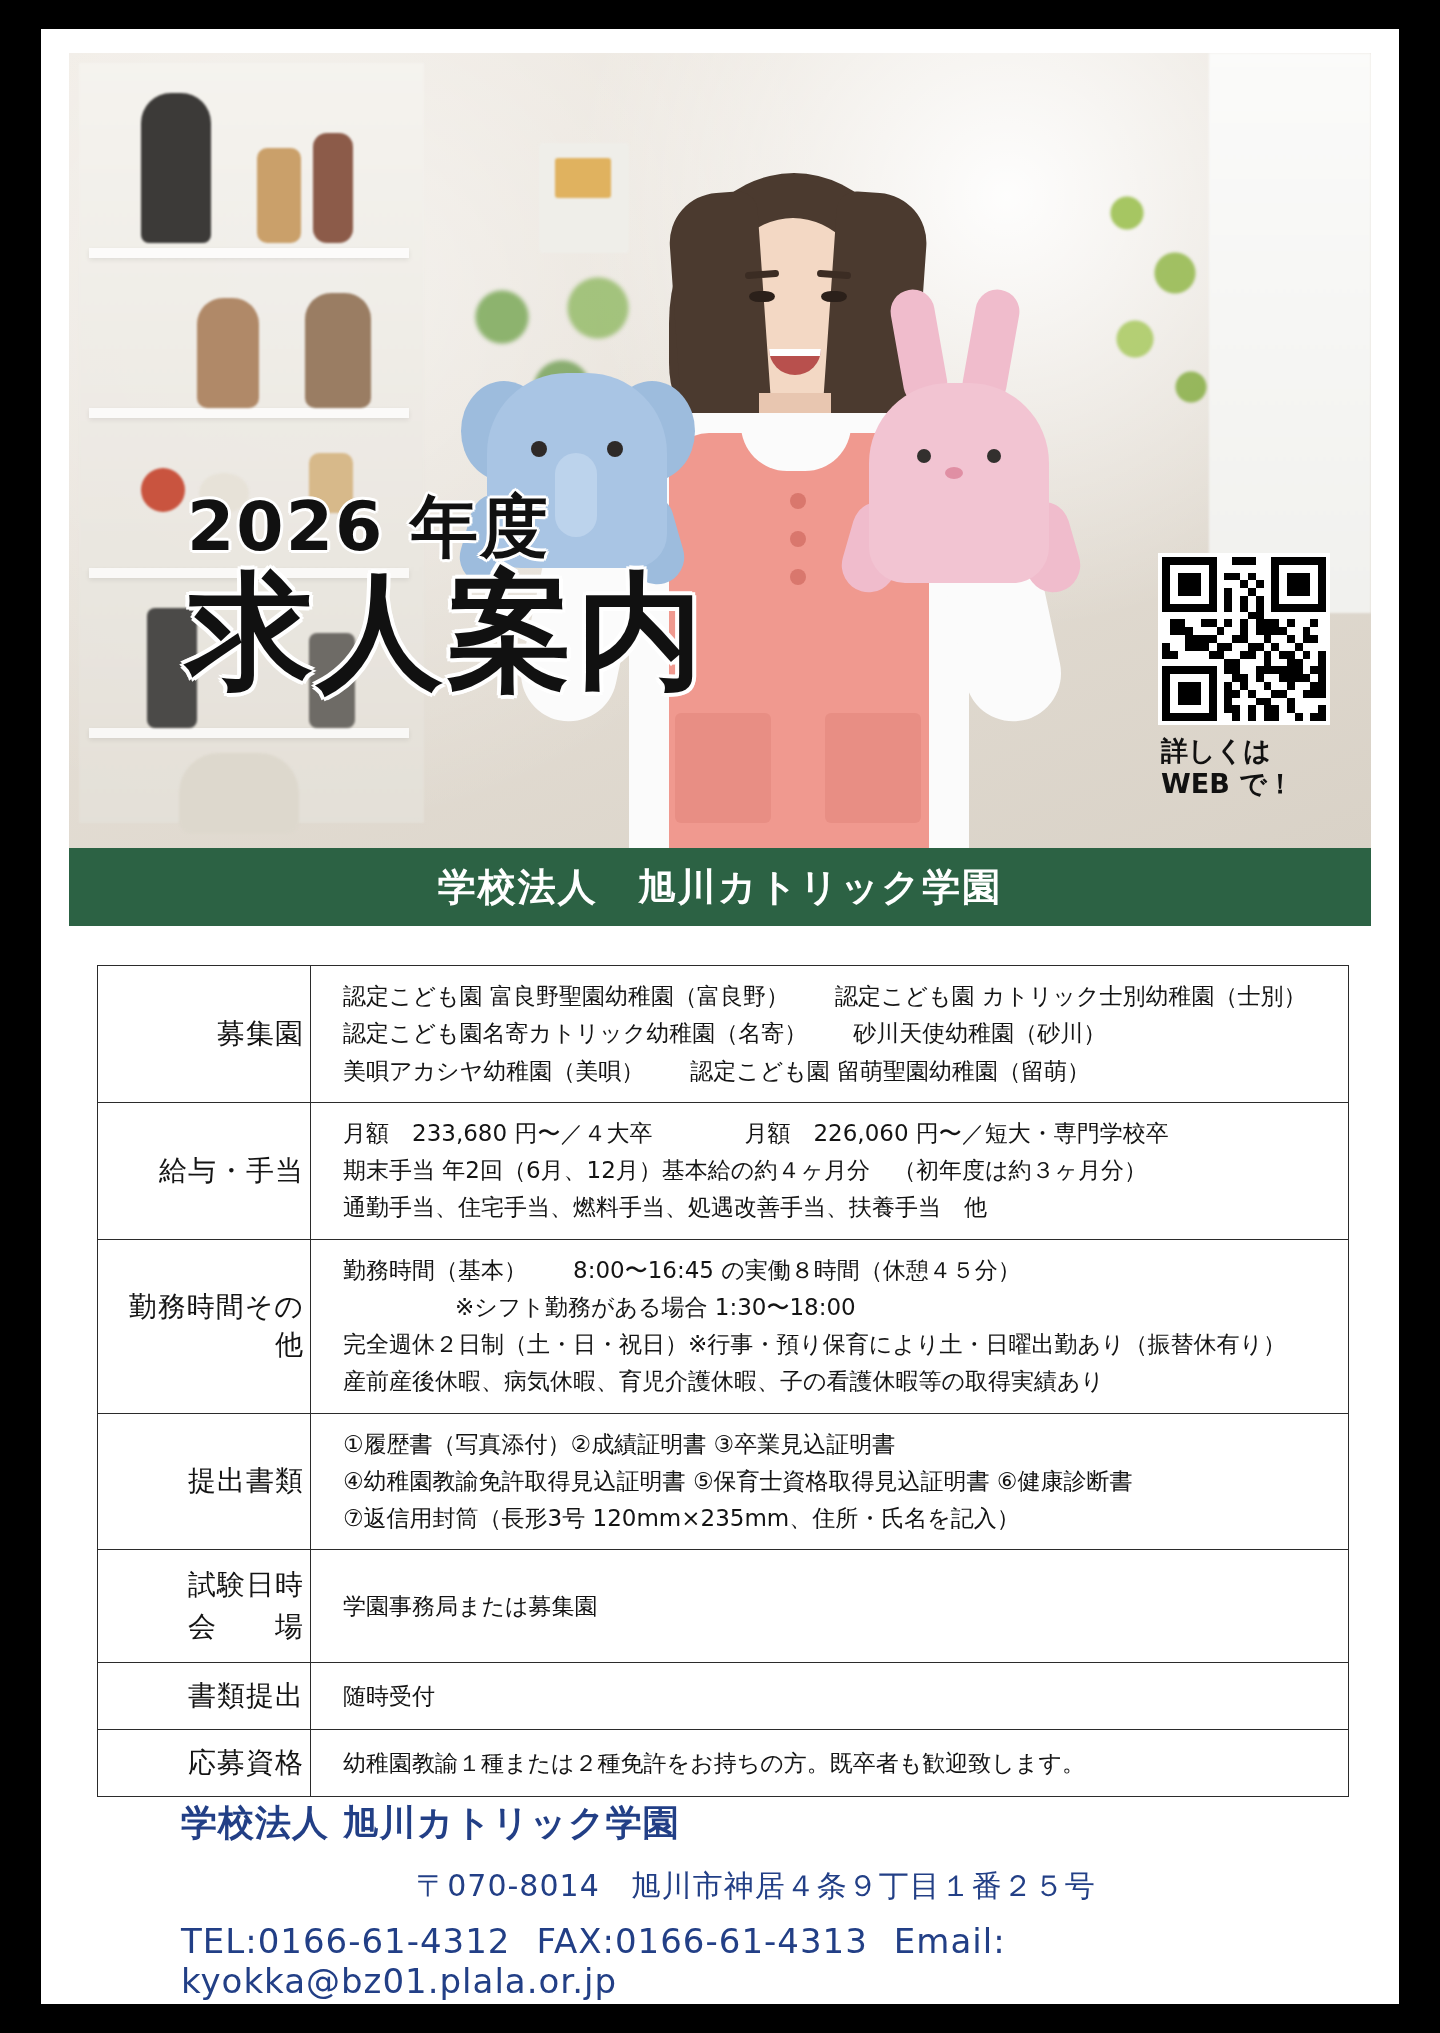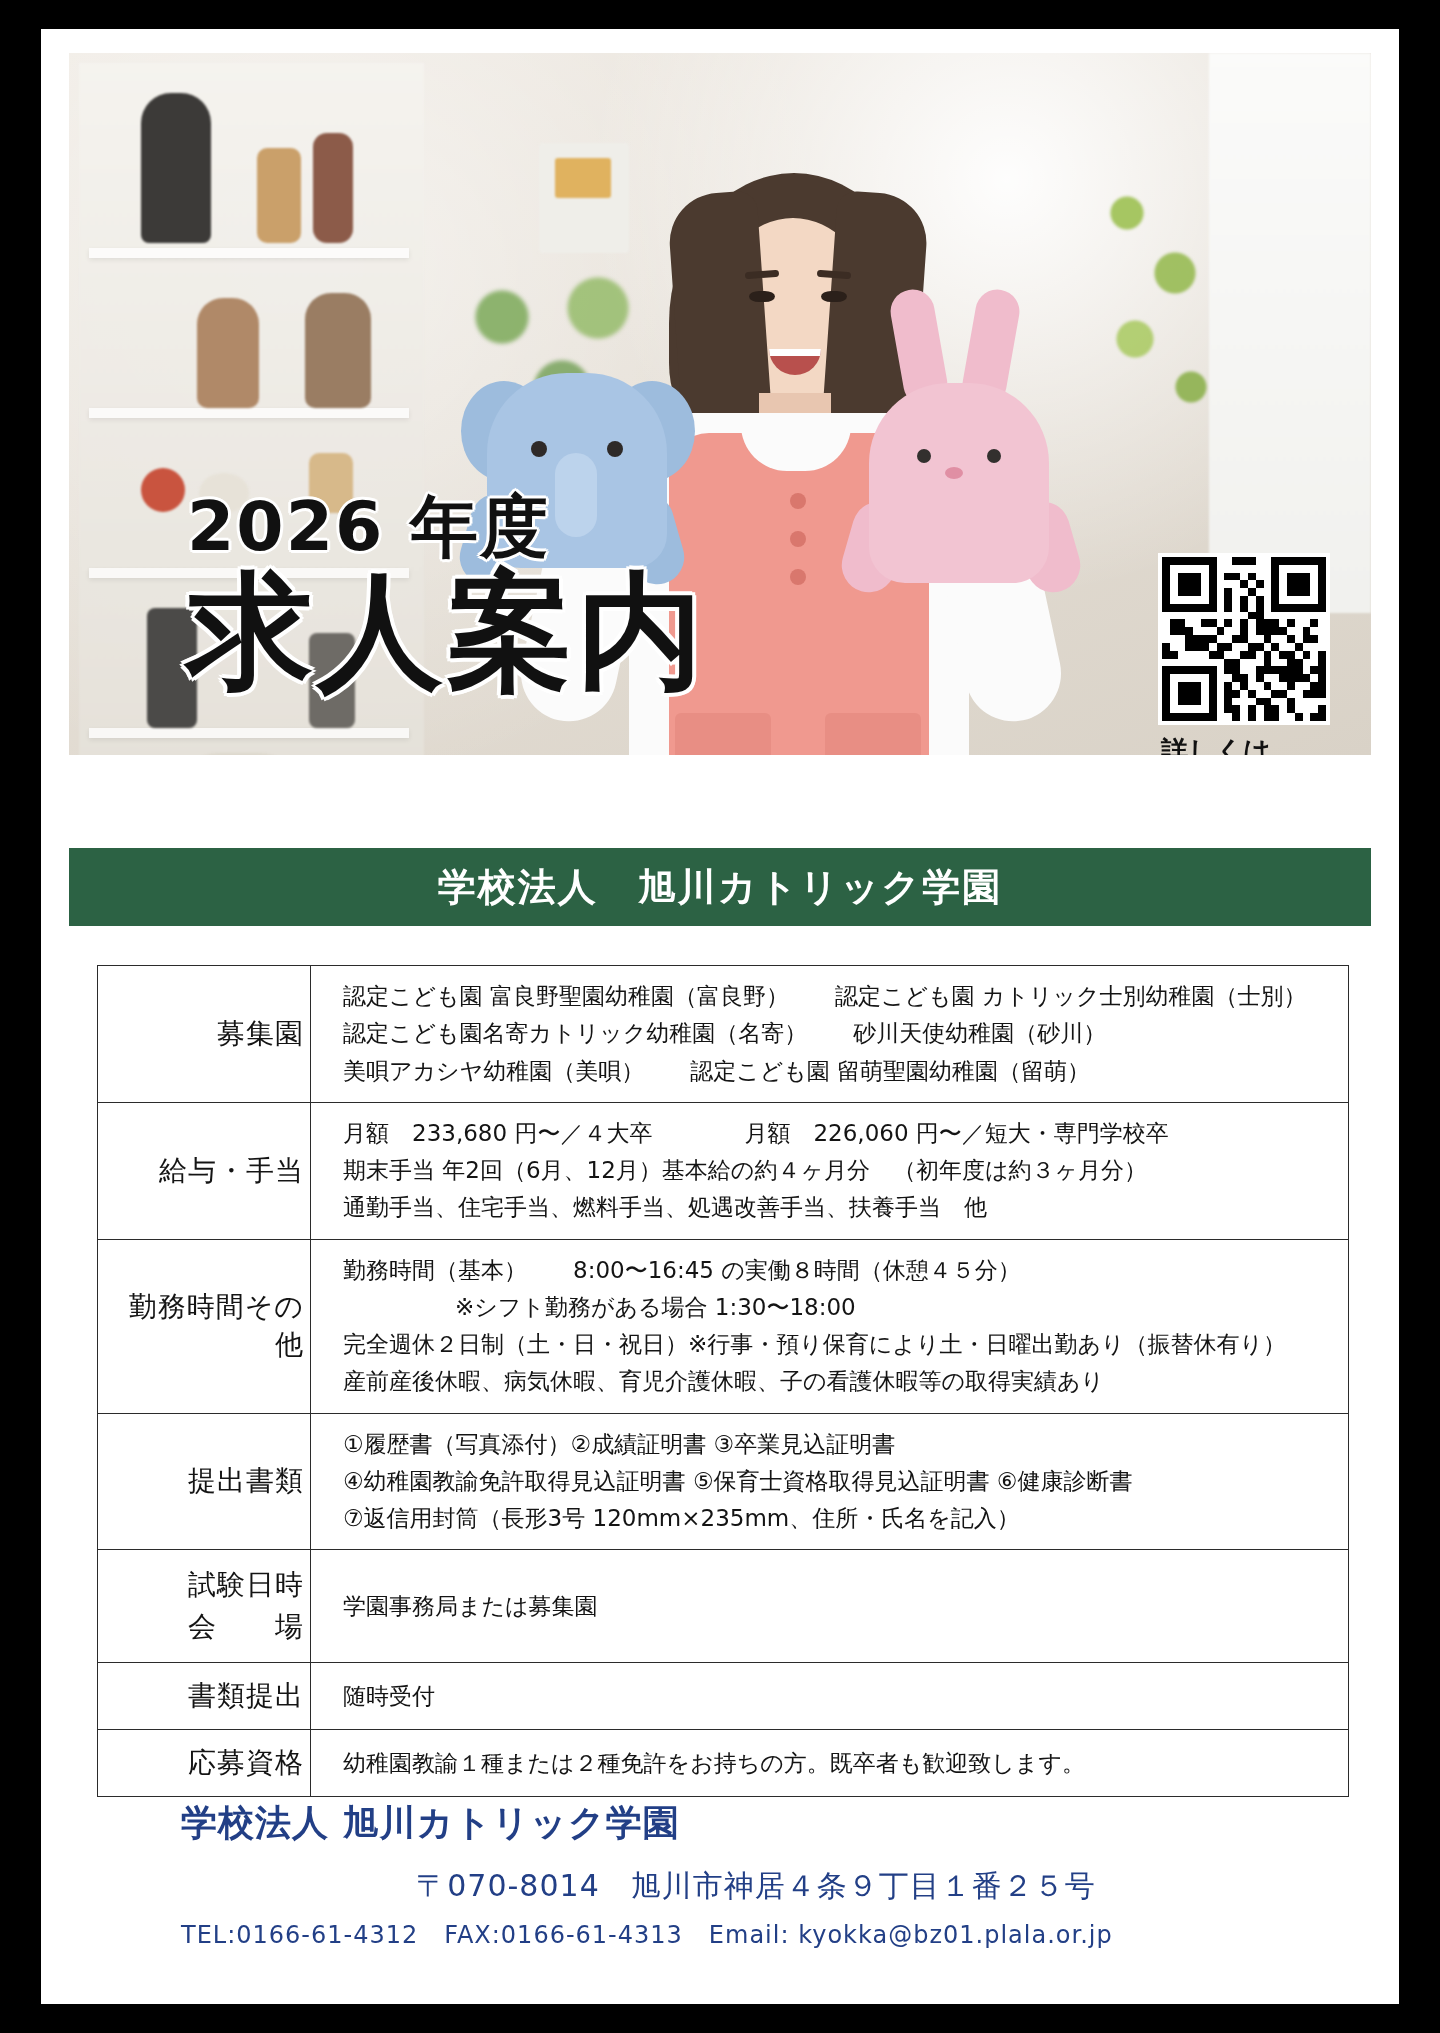--- a/index.html
+++ b/index.html
@@ -23,21 +23,21 @@
     background: #ffffff;
     box-sizing: border-box;
   }
 
   
   .hero {
     position: absolute;
     left: 28px;
     top: 24px;
     width: 1302px;
-    height: 702px;
+    height: 795px;
     overflow: hidden;
     background: #e8e4de;
   }
   .hero-bg {
     position: absolute;
     inset: 0;
     background:
       radial-gradient(circle at 72% 18%, rgba(255,255,255,0.95) 0%, rgba(255,255,255,0) 38%),
       radial-gradient(circle at 18% 30%, rgba(255,255,255,0.55) 0%, rgba(255,255,255,0) 45%),
       linear-gradient(160deg, #efeae3 0%, #e6e0d7 40%, #d9d2c7 100%);
@@ -404,21 +404,21 @@
     letter-spacing: 1px;
     margin-bottom: 18px;
   }
   .footer-addr {
     font-size: 30px;
     margin-bottom: 14px;
     letter-spacing: 1px;
     text-align: center;
   }
   .footer-contact {
-    font-size: 24px;
+    font-size: 34px;
     letter-spacing: 1px;
   }
   .footer-contact .sep { display: inline-block; width: 26px; }
 </style>
 </head>
 <body>
 
 <div class="page">
 
   <div class="hero">

